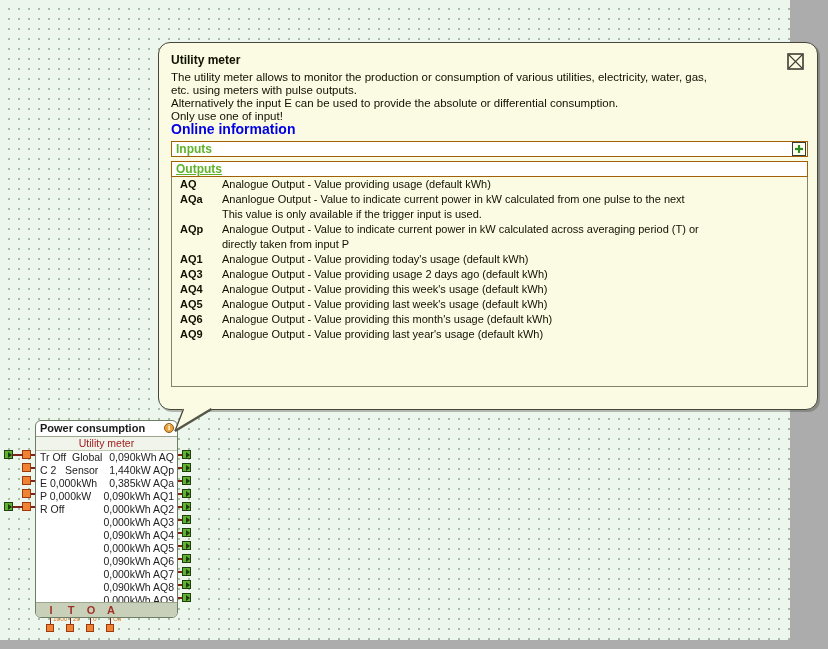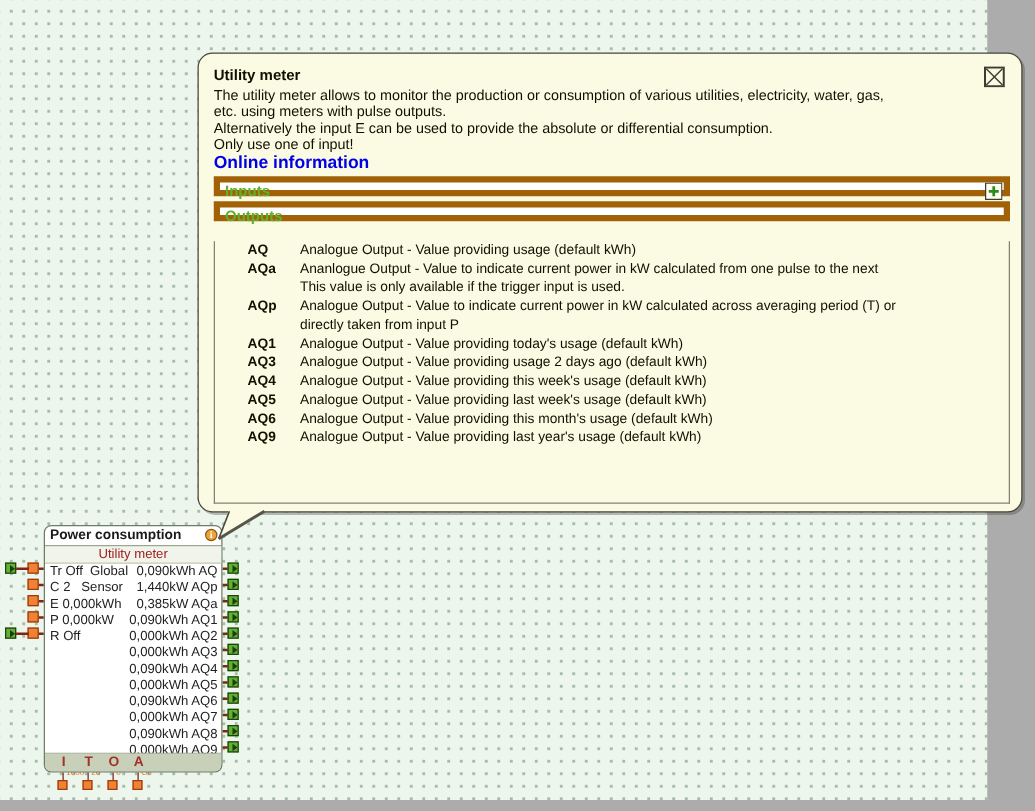--- a/index.html
+++ b/index.html
@@ -45,25 +45,25 @@
 
   
   #tooltip{position:absolute;left:158px;top:42px;width:660px;height:368px;box-sizing:border-box;
     background:#FBFBE3;border:1px solid #46463C;border-radius:12px;z-index:5;
     box-shadow:2px 2px 0 rgba(70,70,58,0.35);padding:8px 9px 6px 12px;}
   .tt-title{font-size:12px;font-weight:bold;color:#101000;margin:2px 0 4px 0;}
   .tt-close{position:absolute;right:13px;top:10px;width:17px;height:17px;cursor:pointer;}
   .tt-desc{font-size:11.5px;line-height:13px;color:#101000;white-space:pre-line;}
   .tt-link{font-size:14px;line-height:13px;color:#0000E6;cursor:pointer;margin-bottom:5px;font-weight:bold;}
   .bar{position:relative;height:16px;line-height:15px;box-sizing:border-box;background:#FFFFFF;
-    border:5px solid #a16207;margin:0 0 4px 0;font-size:12px;font-weight:bold;color:#60B22A;padding-left:4px;}
+    border:1px solid #a16207;margin:0 0 4px 0;font-size:12px;font-weight:bold;color:#60B22A;padding-left:4px;}
   .bar-plus{position:absolute;right:1px;top:0px;width:14px;height:14px;cursor:pointer;}
   #outputs-list{box-sizing:border-box;border:1px solid #83836B;border-top:none;height:210px;overflow:hidden;}
   .out-row{display:flex;font-size:11px;line-height:15px;color:#101000;}
-  .out-term{flex:0 0 42px;margin-left:26px;font-weight:bold;}
+  .out-term{flex:0 0 42px;margin-left:8px;font-weight:bold;}
   .out-desc{flex:1;white-space:pre-line;}
 
   
   #tail{position:absolute;left:150px;top:395px;z-index:6;pointer-events:none;}
 
   
   #chrome-right{position:absolute;left:790px;top:0;width:38px;height:649px;background:#ACACAC;}
   #chrome-bottom{position:absolute;left:0;top:640px;width:828px;height:9px;background:#ACACAC;}
 </style>
 </head>
@@ -203,21 +203,21 @@
     <div class="bar">
       <span>Inputs</span>
       <span class="bar-plus">
         <svg width="14" height="14" viewBox="0 0 14 14">
           <rect x="0.5" y="0.5" width="13" height="13" fill="#FFFFF2" stroke="#3C3C34"></rect>
           <line x1="7" y1="3" x2="7" y2="11" stroke="#2E8B1E" stroke-width="2.2"></line>
           <line x1="3" y1="7" x2="11" y2="7" stroke="#2E8B1E" stroke-width="2.2"></line>
         </svg>
       </span>
     </div>
-    <div class="bar" style="margin-bottom:16px;">
+    <div class="bar" style="margin-bottom:0;text-decoration:underline;">
       <span>Outputs</span>
     </div>
     <div id="outputs-list">
         <div class="out-row">
           <span class="out-term">AQ</span>
           <span class="out-desc">Analogue Output - Value providing usage (default kWh)</span>
         </div>
         <div class="out-row">
           <span class="out-term">AQa</span>
           <span class="out-desc">Ananlogue Output - Value to indicate current power in kW calculated from one pulse to the next

